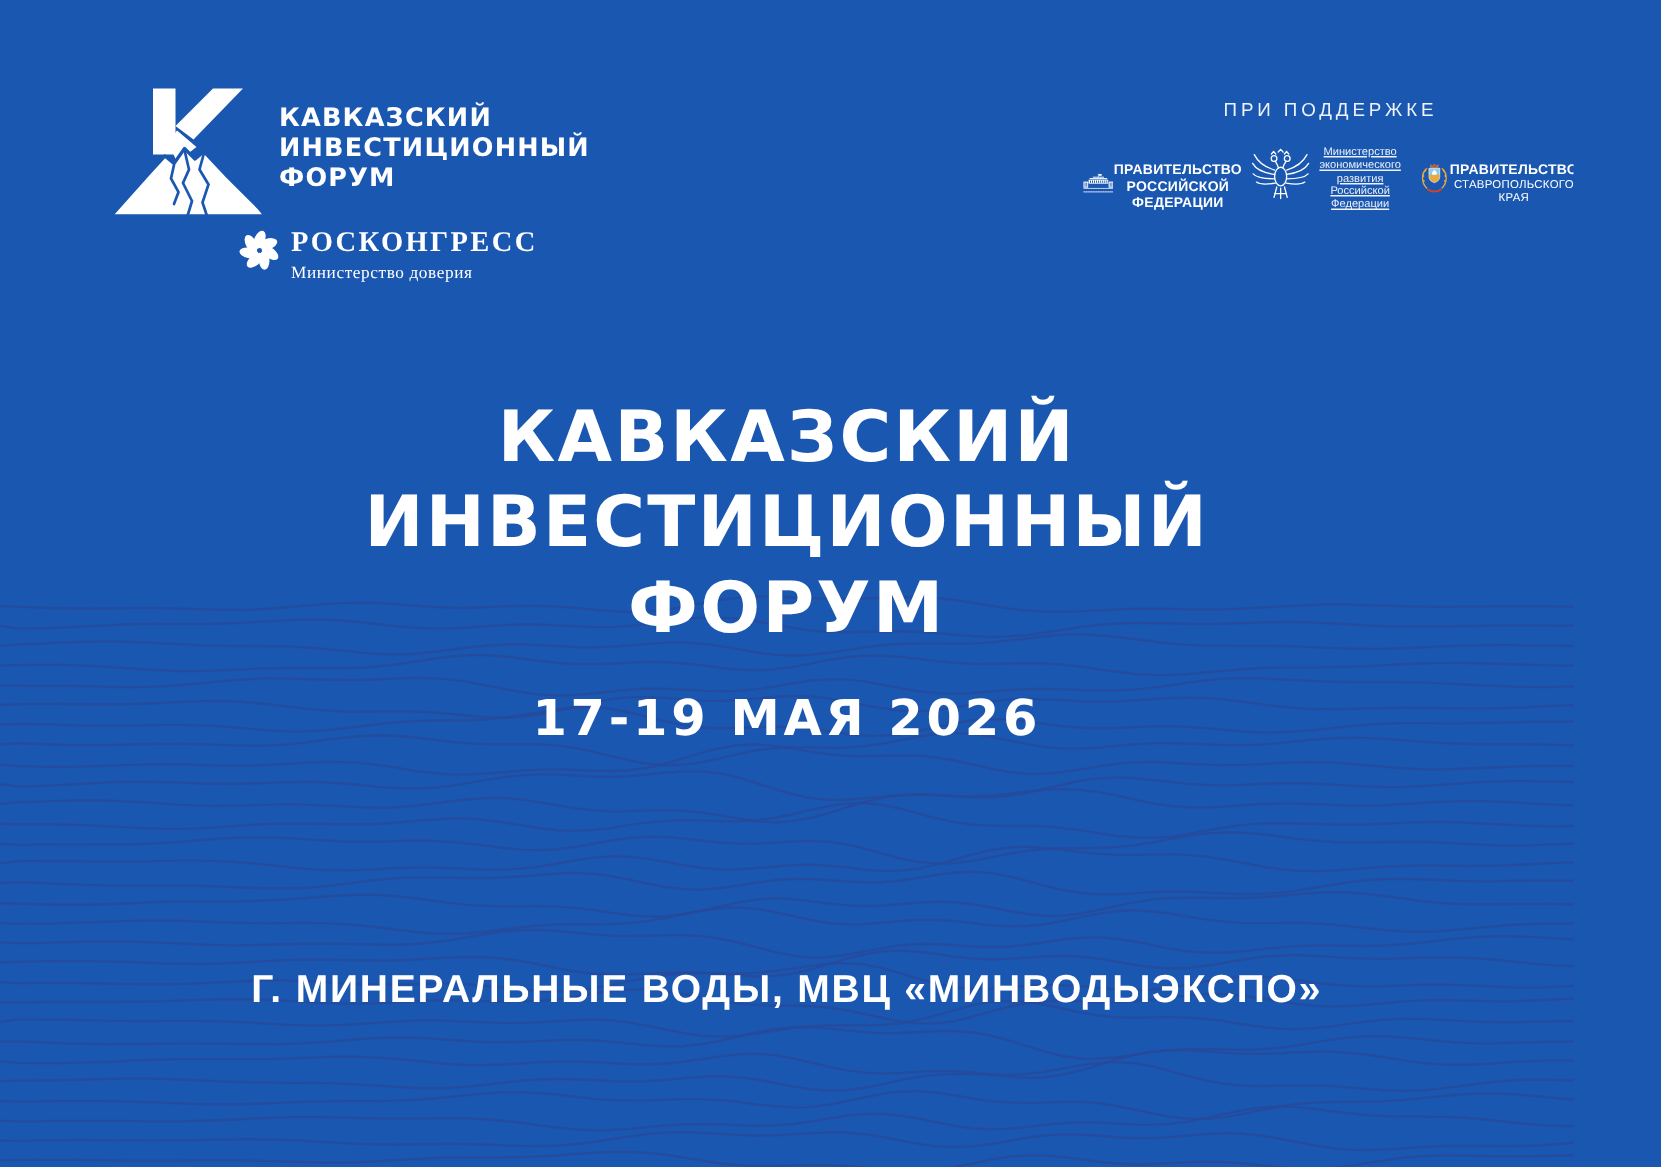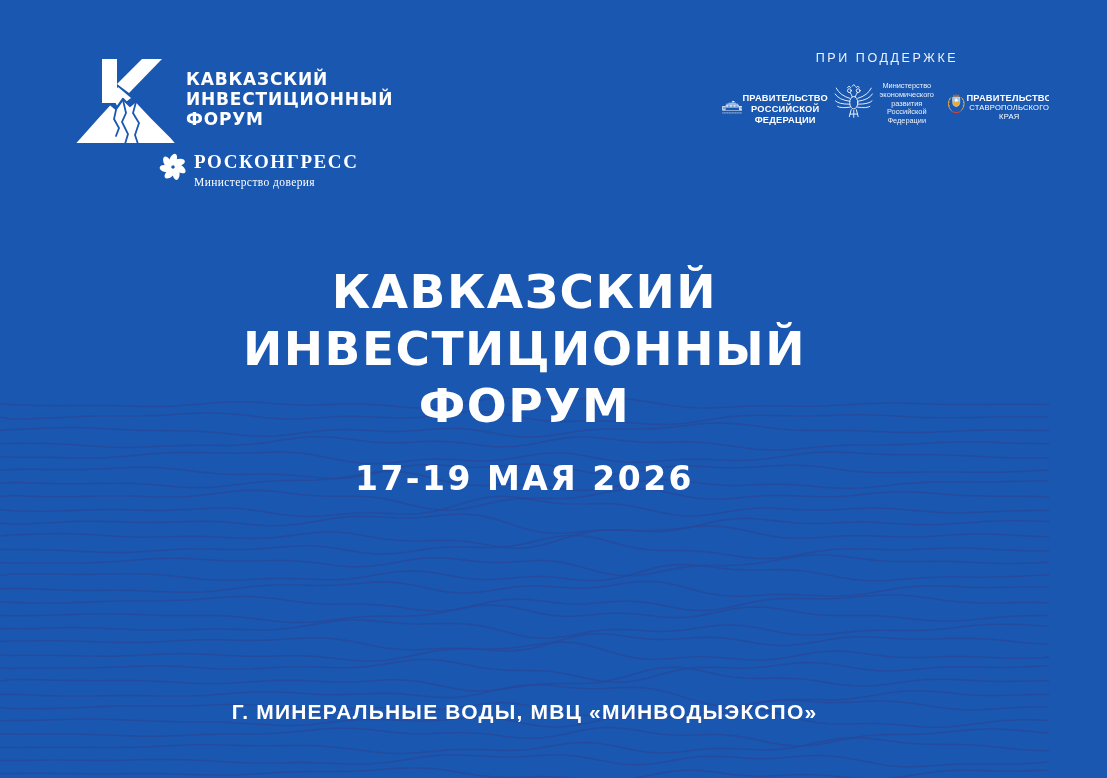--- a/index.html
+++ b/index.html
@@ -19,40 +19,40 @@
   
   .brand-logo{position:absolute;left:72px;top:56px;width:120px;height:92px;}
   .brand-title{position:absolute;left:186px;top:69px;font-weight:bold;font-size:17px;
     line-height:20px;letter-spacing:.8px;text-transform:uppercase;}
   .roscongress{position:absolute;left:159px;top:151px;display:flex;align-items:flex-start;gap:7px;justify-content:space-between;}
   .roscongress svg{width:28px;height:28px;margin-top:2px;}
   .ros-name{font-family:"Liberation Serif",serif;font-size:19px;letter-spacing:1.6px;font-weight:bold;}
   .ros-tagline{font-family:"Liberation Serif",serif;font-size:11.5px;letter-spacing:.4px;margin-top:3px;}
 
   
-  .support{position:absolute;left:722px;top:51px;width:330px;}
+  .support{position:absolute;left:722px;top:66px;width:330px;}
   .support-label{text-align:center;font-size:12.5px;letter-spacing:2.6px;color:rgba(255,255,255,.93);
     font-family:"Liberation Sans",sans-serif;}
   .support-logos{display:flex;justify-content:space-between;align-items:flex-end;margin-top:12px;}
   .slogo{display:flex;align-items:center;justify-content:flex-end;width:106px;}
   .slogo .cap{font-family:"Liberation Sans",sans-serif;font-weight:bold;font-size:9.3px;
     line-height:10.8px;text-align:center;letter-spacing:.2px;margin-top:5px;}
   .slogo .small{font-family:"Liberation Sans",sans-serif;font-size:7.4px;line-height:8.8px;
-    text-align:center;color:rgba(255,255,255,.92);margin-top:4px;}
+    text-align:center;color:rgba(255,255,255,.92);margin-top:4px;text-decoration:underline;}
   .slogo .cap2{font-family:"Liberation Sans",sans-serif;font-weight:normal;font-size:7.6px;
     line-height:9px;text-align:center;letter-spacing:.2px;}
 
   
   .hero{position:absolute;left:0;top:263px;width:100%;text-align:center;}
   .hero-title{font-weight:bold;font-size:47px;line-height:57px;letter-spacing:1.5px;}
   .hero-dates{margin-top:25px;font-weight:bold;font-size:33px;letter-spacing:2.5px;}
 
   
-  .venue{position:absolute;left:0;top:700px;width:100%;text-align:center;
-    font-size:21px;letter-spacing:1.2px;font-family:"Liberation Sans",sans-serif;font-weight:bold;}
+  .venue{position:absolute;left:0;top:644px;width:100%;text-align:center;
+    font-size:26px;letter-spacing:1.2px;font-family:"Liberation Sans",sans-serif;font-weight:bold;}
 </style>
 </head>
 <body>
 
 <div class="stage">
 
   <svg id="waves" viewBox="0 0 1107 778" xmlns="http://www.w3.org/2000/svg">
       <path d="M0 404.0 L12 404.5 L24 405.0 L36 405.4 L48 405.6 L60 405.7 L72 405.6 L84 405.5 L96 405.4 L108 405.5 L120 405.8 L132 406.1 L144 406.4 L156 406.6 L168 406.4 L180 405.8 L192 404.8 L204 403.7 L216 402.7 L228 402.0 L240 401.8 L252 402.1 L264 402.8 L276 403.8 L288 404.6 L300 405.1 L312 405.2 L324 404.8 L336 404.3 L348 403.9 L360 403.9 L372 404.4 L384 405.3 L396 406.5 L408 407.5 L420 408.0 L432 407.6 L444 406.4 L456 404.4 L468 402.2 L480 400.1 L492 398.5 L504 397.7 L516 397.7 L528 398.2 L540 398.8 L552 399.3 L564 399.4 L576 399.1 L588 398.6 L600 398.1 L612 398.1 L624 398.6 L636 399.9 L648 401.7 L660 403.7 L672 405.6 L684 407.0 L696 407.8 L708 407.9 L720 407.5 L732 406.9 L744 406.3 L756 405.9 L768 405.8 L780 405.9 L792 406.2 L804 406.3 L816 406.2 L828 405.8 L840 405.1 L852 404.4 L864 403.7 L876 403.3 L888 403.0 L900 403.1 L912 403.4 L924 403.8 L936 404.2 L948 404.4 L960 404.6 L972 404.5 L984 404.4 L996 404.3 L1008 404.2 L1020 404.2 L1032 404.2 L1044 404.4 L1056 404.5 L1068 404.6 L1080 404.6 L1092 404.5 L1104 404.3"></path>
       <path d="M0 417.2 L12 419.0 L24 419.0 L36 418.6 L48 418.1 L60 417.5 L72 416.9 L84 416.3 L96 416.0 L108 415.9 L120 415.9 L132 415.9 L144 415.8 L156 415.4 L168 414.9 L180 414.1 L192 413.5 L204 413.0 L216 413.1 L228 413.7 L240 414.7 L252 416.1 L264 417.5 L276 418.5 L288 419.0 L300 418.9 L312 418.3 L324 417.4 L336 416.7 L348 416.3 L360 416.4 L372 416.9 L384 417.6 L396 418.1 L408 418.0 L420 417.3 L432 416.0 L444 414.3 L456 412.7 L468 411.7 L480 411.6 L492 412.5 L504 414.2 L516 416.4 L528 418.5 L540 420.2 L552 421.2 L564 421.4 L576 421.3 L588 421.0 L600 420.9 L612 421.2 L624 422.0 L636 423.1 L648 424.0 L660 424.5 L672 424.3 L684 423.4 L696 421.8 L708 420.0 L720 418.1 L732 416.6 L744 415.7 L756 415.3 L768 415.4 L780 415.6 L792 415.9 L804 415.9 L816 415.8 L828 415.4 L840 415.1 L852 414.8 L864 414.8 L876 415.1 L888 415.6 L900 416.3 L912 417.0 L924 417.5 L936 417.8 L948 417.8 L960 417.7 L972 417.4 L984 417.2 L996 417.0 L1008 416.9 L1020 416.9 L1032 417.0 L1044 417.1 L1056 417.1 L1068 417.1 L1080 417.0 L1092 416.9 L1104 416.7"></path>
       <path d="M0 430.4 L12 429.6 L24 429.2 L36 428.6 L48 428.1 L60 427.7 L72 427.6 L84 427.7 L96 428.2 L108 428.9 L120 429.5 L132 430.1 L144 430.5 L156 430.6 L168 430.7 L180 430.7 L192 431.0 L204 431.6 L216 432.6 L228 433.8 L240 435.0 L252 435.9 L264 436.2 L276 435.9 L288 434.8 L300 433.3 L312 431.7 L324 430.4 L336 429.7 L348 429.6 L360 430.1 L372 430.8 L384 431.4 L396 431.6 L408 431.1 L420 430.3 L432 429.2 L444 428.5 L456 428.4 L468 429.2 L480 430.7 L492 432.8 L504 434.9 L516 436.4 L528 437.0 L540 436.6 L552 435.3 L564 433.5 L576 431.6 L588 430.1 L600 429.2 L612 428.9 L624 429.0 L636 429.1 L648 429.0 L660 428.3 L672 427.1 L684 425.7 L696 424.3 L708 423.3 L720 423.0 L732 423.4 L744 424.6 L756 426.1 L768 427.6 L780 429.0 L792 429.9 L804 430.4 L816 430.5 L828 430.5 L840 430.5 L852 430.6 L864 431.0 L876 431.5 L888 432.0 L900 432.4 L912 432.6 L924 432.5 L936 432.1 L948 431.6 L960 431.0 L972 430.5 L984 430.2 L996 430.1 L1008 430.1 L1020 430.3 L1032 430.4 L1044 430.6 L1056 430.6 L1068 430.6 L1080 430.5 L1092 430.4 L1104 430.3"></path>

